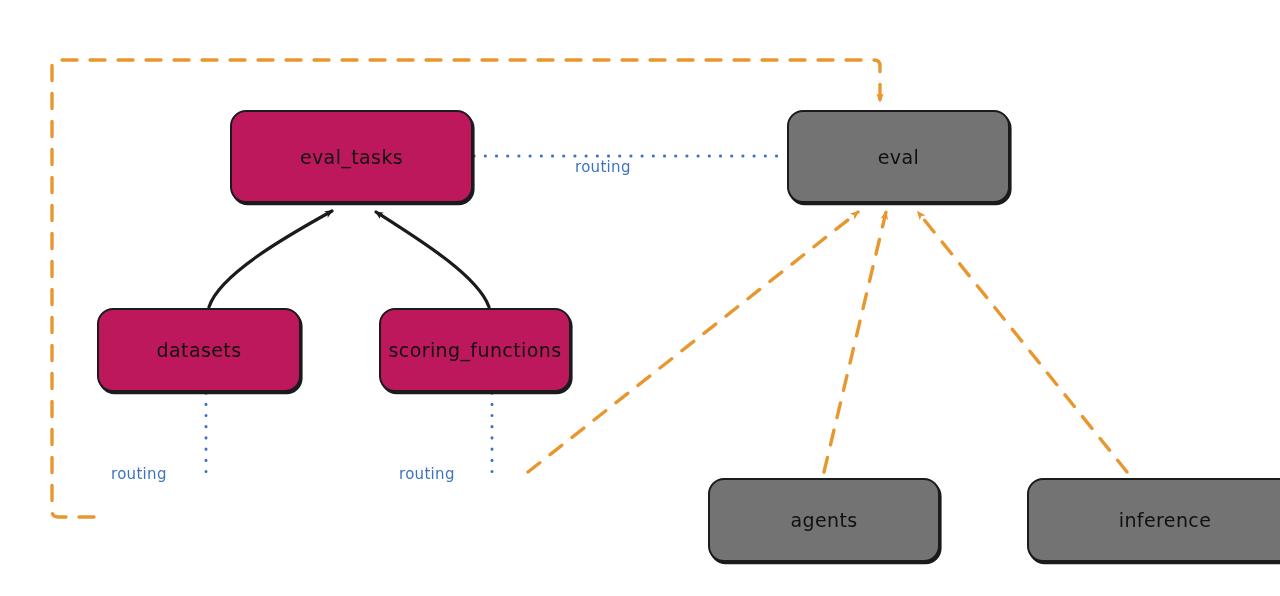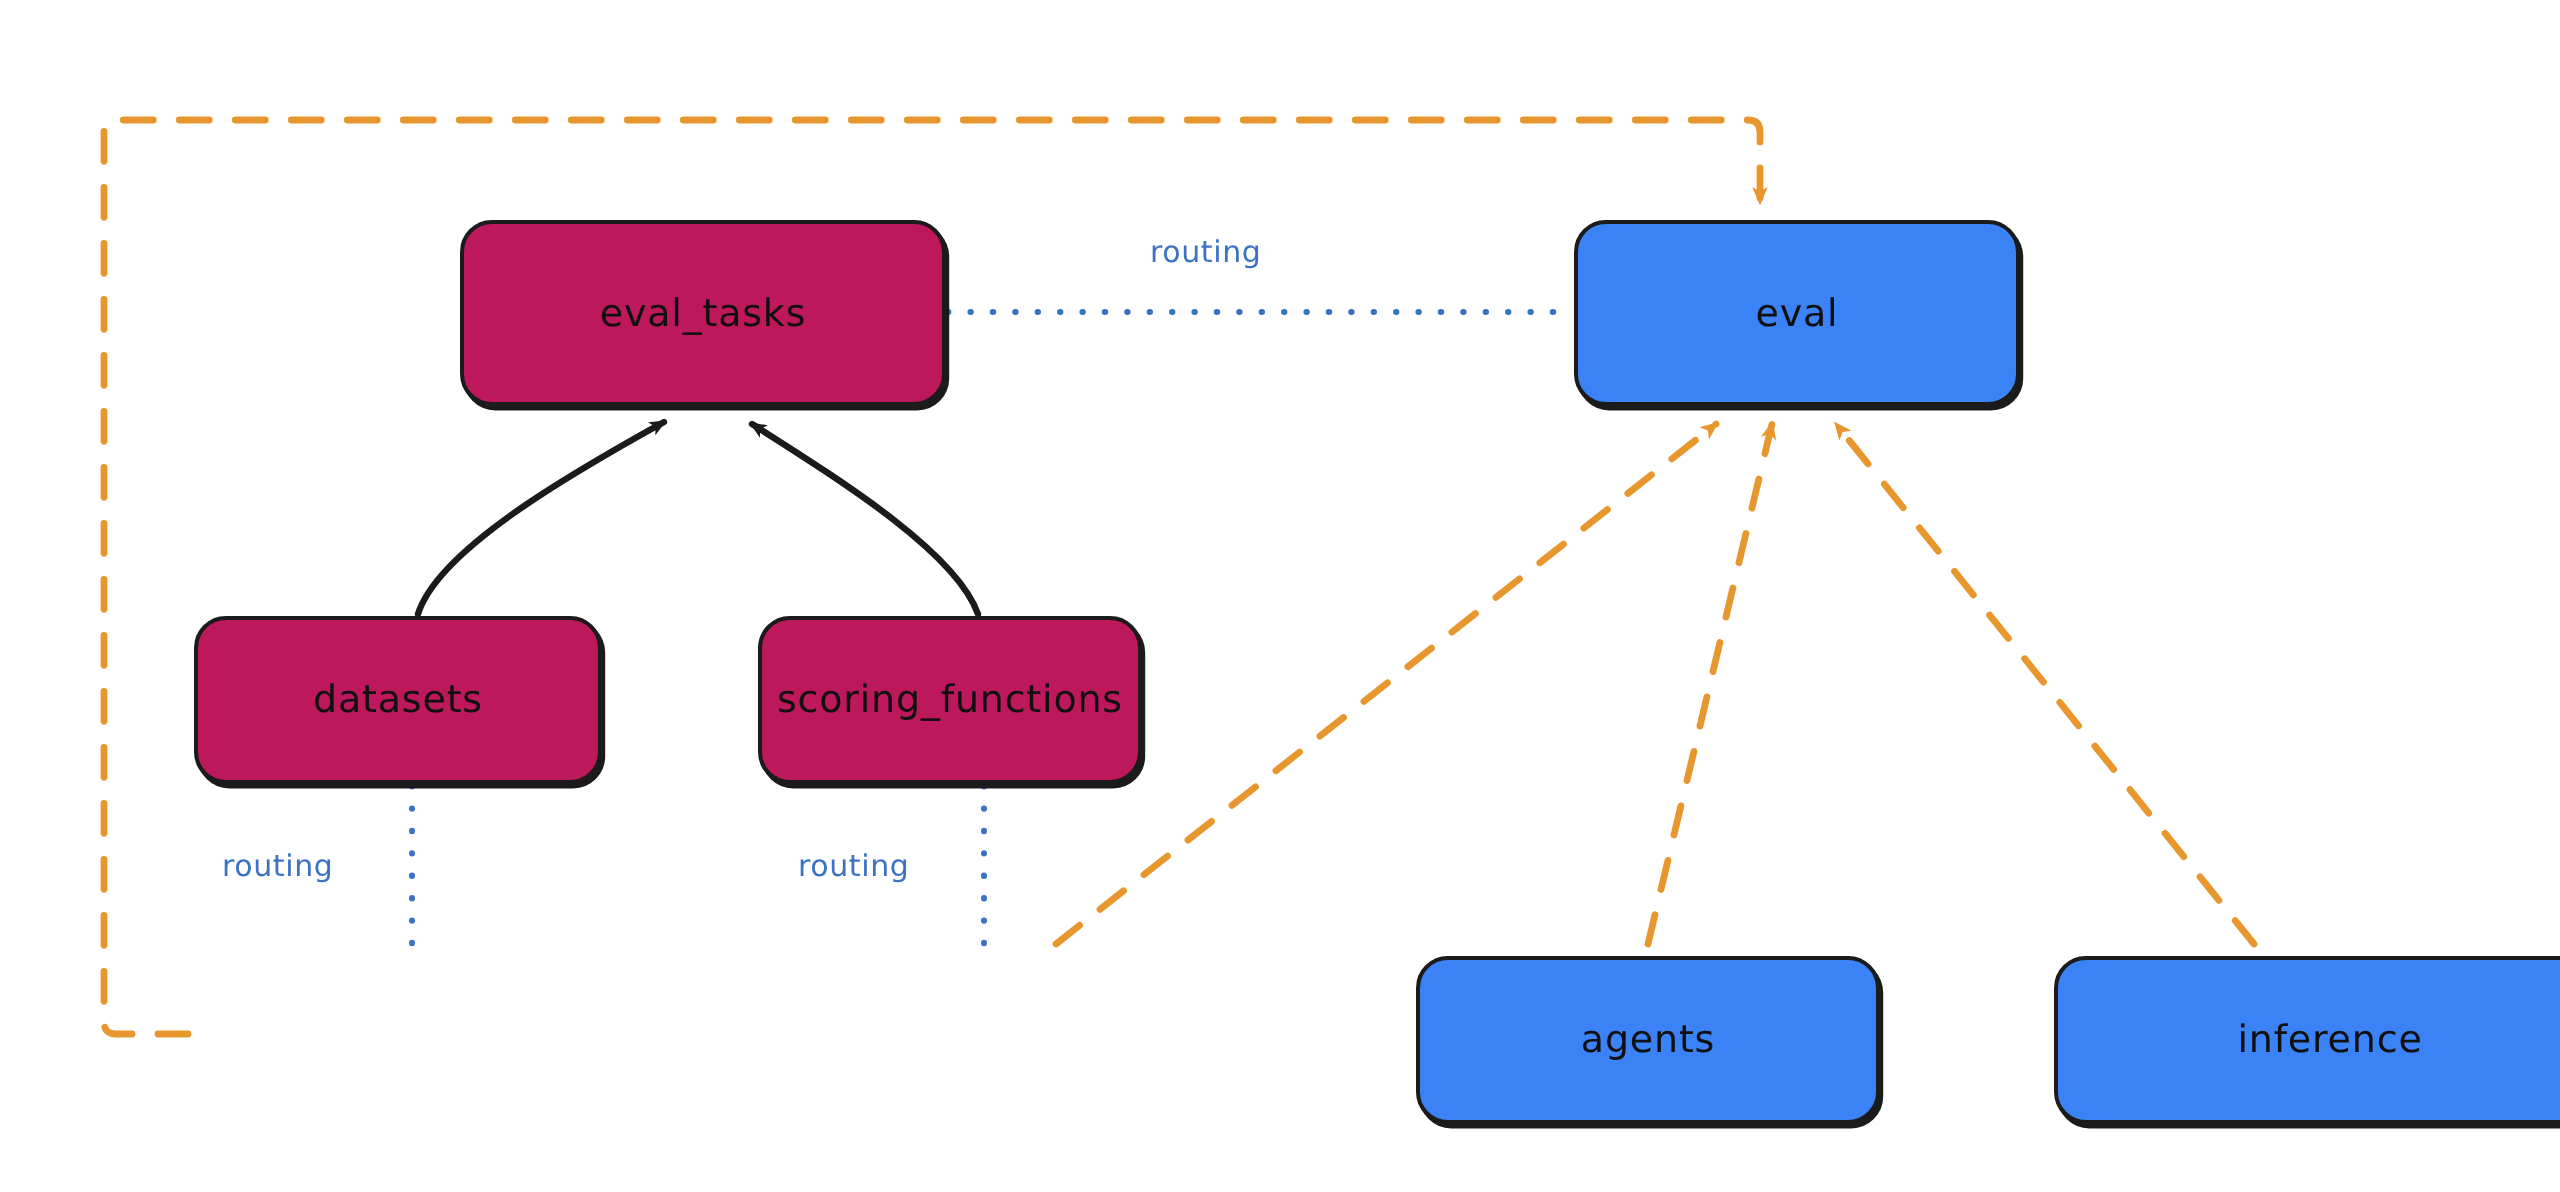--- a/index.html
+++ b/index.html
@@ -36,38 +36,39 @@
     justify-content: center;
     border: 2.5px solid #1b1b1b;
     border-radius: 16px;
     box-shadow: 1.6px 2.2px 0 0 #1b1b1b;
     cursor: pointer;
   }
   .node-blue {
     background: #be185d;
   }
   .node-green {
-    background: #3b82f6;
+    background: #737373;
   }
   .node-label {
     font-family: "DejaVu Sans", sans-serif;
     font-size: 19px;
     letter-spacing: 0.4px;
     color: #101010;
     white-space: nowrap;
     user-select: none;
   }
   .edge-label {
     position: absolute;
     font-family: "DejaVu Sans", sans-serif;
     font-size: 15px;
     color: #3c72c4;
     white-space: nowrap;
     user-select: none;
     letter-spacing: 0.3px;
+    margin-top: 41px;
   }
 </style>
 </head>
 <body>
 
 <div id="canvas">
 
   <svg id="edge-layer" viewBox="0 0 1280 596" width="1280" height="596" xmlns="http://www.w3.org/2000/svg">
 
     <defs>

